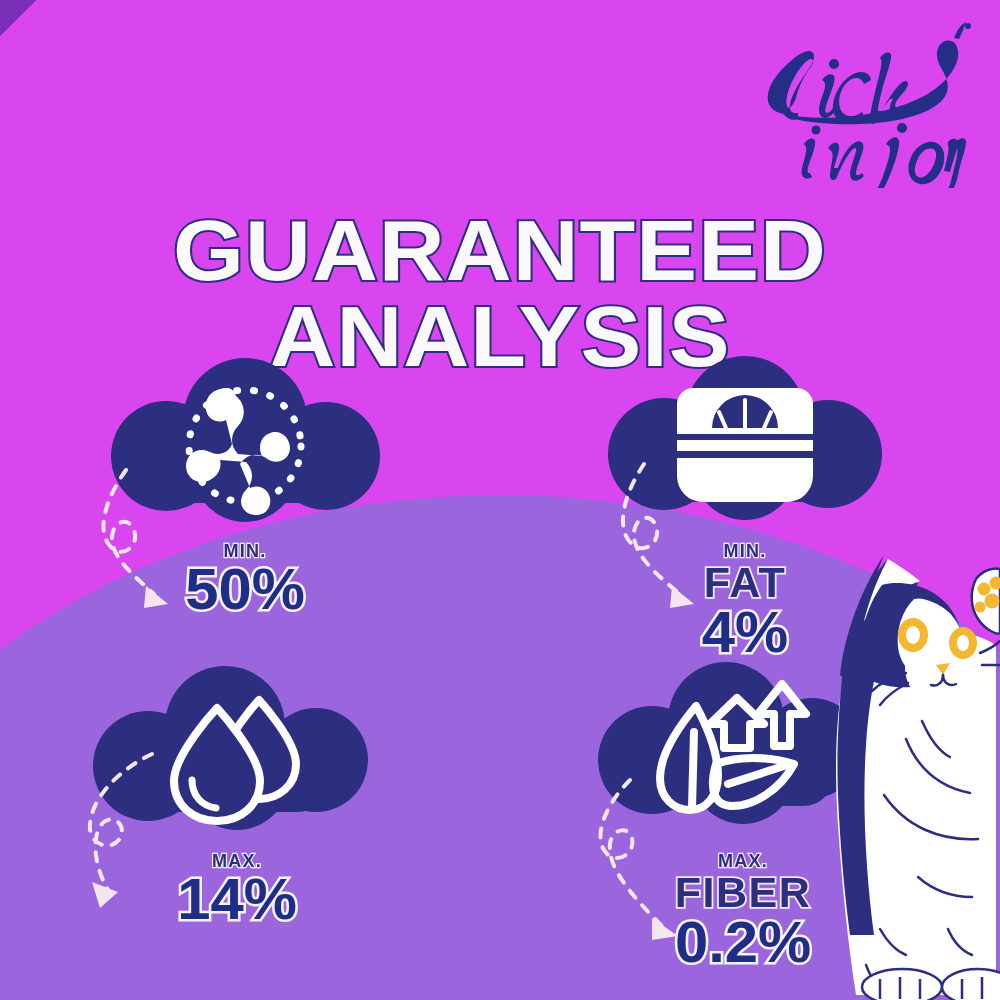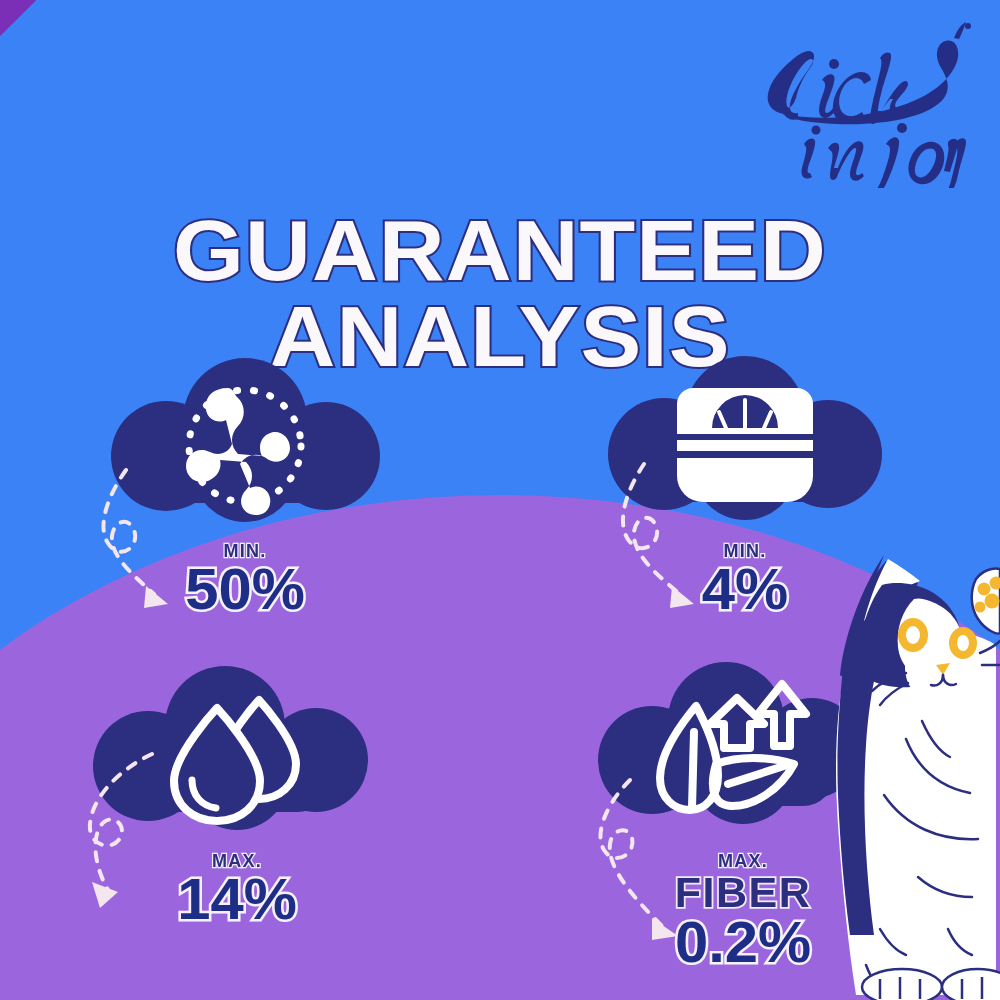--- a/index.html
+++ b/index.html
@@ -5,21 +5,21 @@
   html, body {
     margin: 0;
     padding: 0;
     background: #ffffff;
   }
   .stage {
     position: relative;
     width: 1000px;
     height: 1000px;
     overflow: hidden;
-    background: #3b82f6;
+    background: #d946ef;
     font-family: "Liberation Sans", sans-serif;
     -webkit-font-smoothing: antialiased;
   }
 
   
   .purple-arc {
     position: absolute;
     left: -210px;
     top: 495px;
     width: 1420px;
@@ -273,20 +273,21 @@
           <path d="M112 70 a33 33 0 0 1 66 0 z"></path>
         </g>
         <g stroke="#FFFFFF" stroke-width="4" stroke-linecap="round">
           <line x1="145" y1="70" x2="145" y2="42"></line>
           <line x1="126" y1="70" x2="119" y2="54"></line>
           <line x1="164" y1="70" x2="171" y2="54"></line>
         </g>
       </svg>
     </div>
     <div class="lbl-min">MIN.</div>
+    <div class="lbl-name">FAT</div>
     <div class="lbl-value">4%</div>
   </div>
 
   <div class="squiggle sq-fa">
     <svg viewBox="0 0 130 168" xmlns="http://www.w3.org/2000/svg">
       <g fill="none" stroke="#F3E6EF" stroke-width="4" stroke-linecap="round" stroke-dasharray="9 10">
         <path d="M34 2 C14 32 6 64 20 80 C33 95 52 80 46 64 C41 51 26 54 24 70 C22 92 48 114 70 132"></path>
       </g>
       <path d="M62 124 L84 142 L60 146 Z" fill="#F3E6EF"></path>
     </svg>

